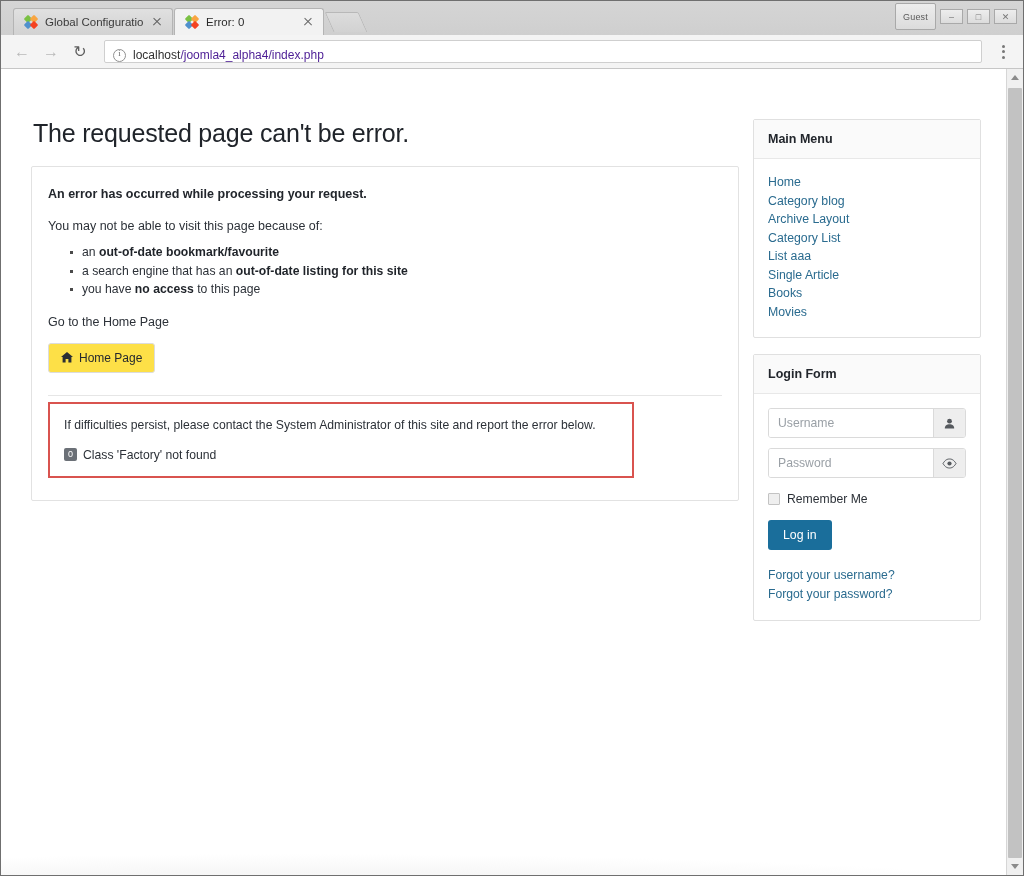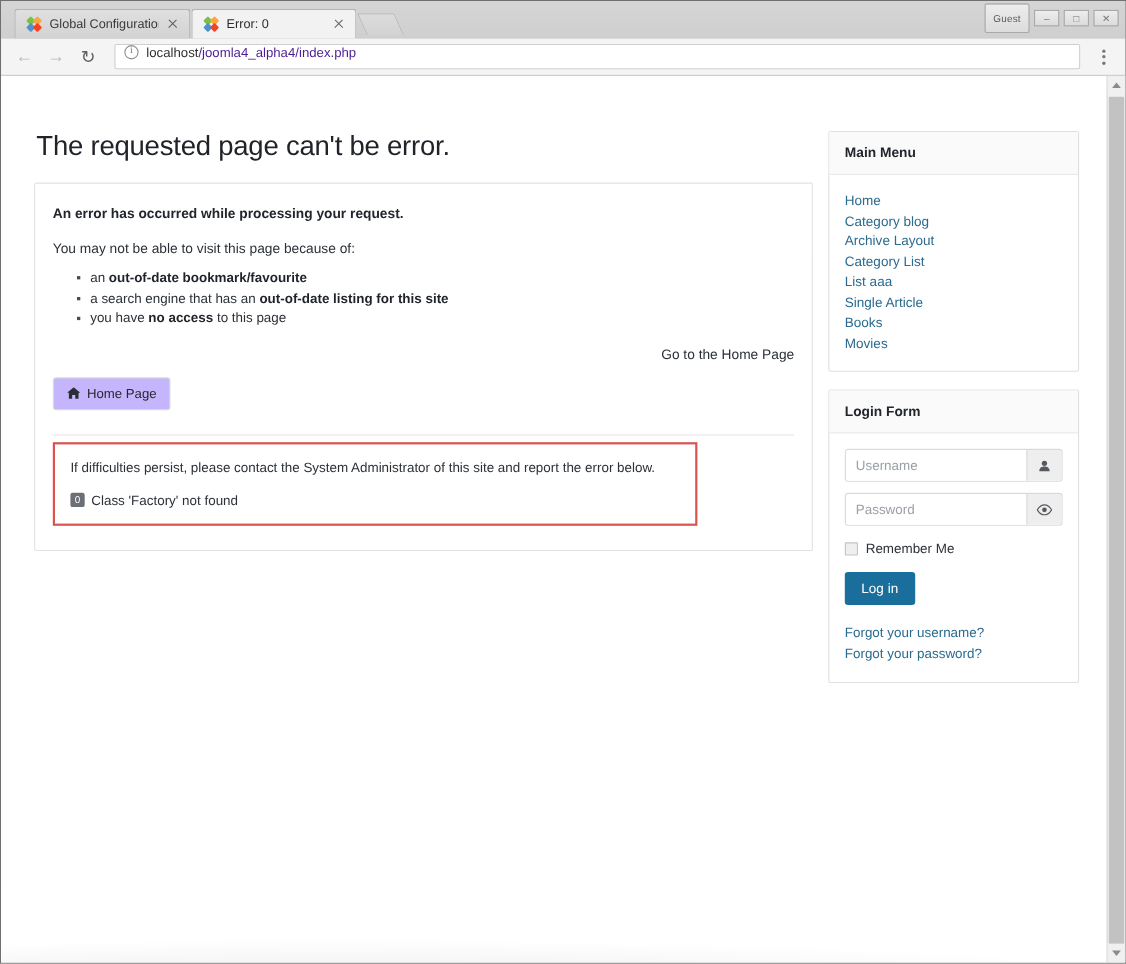--- a/index.html
+++ b/index.html
@@ -133,21 +133,21 @@
     border-radius: 13px;
   }
   .navicon.enabled { color: #5f5f5f; }
   .omnibox {
     flex: 1 1 auto;
     height: 23px;
     margin: 0 6px 0 8px;
     background: #ffffff;
     border: 1px solid #cfcfcf;
     border-radius: 2px;
-    display: flex; align-items: flex-start;
+    display: flex; align-items: flex-end;
     padding: 0 8px;
     font-size: 12px;
     color: #8a8a8a;
     overflow: hidden;
   }
   .omnibox .infoicon {
     width: 13px; height: 13px;
     border: 1.3px solid #909090;
     border-radius: 50%;
     margin-right: 7px;
@@ -270,26 +270,25 @@
   ul.reasons li::before {
     content: "";
     position: absolute; left: -12px; top: 8px;
     width: 3px; height: 3px; background: #4a4a4a;
   }
   ul.reasons b { font-weight: bold; color: #1f2329; }
   .gohome {
     font-size: 12.5px;
     color: #2c3138;
     margin: 14px 0 14px 0 !important;
-    text-align: right;
   }
   .btn-home {
     display: inline-flex; align-items: center; gap: 6px;
     border: 1px solid #dcdcdc;
-    background: #c4b5fd;
+    background: #fde047;
     border-radius: 3px;
     padding: 7px 12px;
     font-size: 12px;
     color: #25292e;
     cursor: pointer;
   }
   .btn-home svg { display: block; }
 
   hr.sep {
     border: none;

